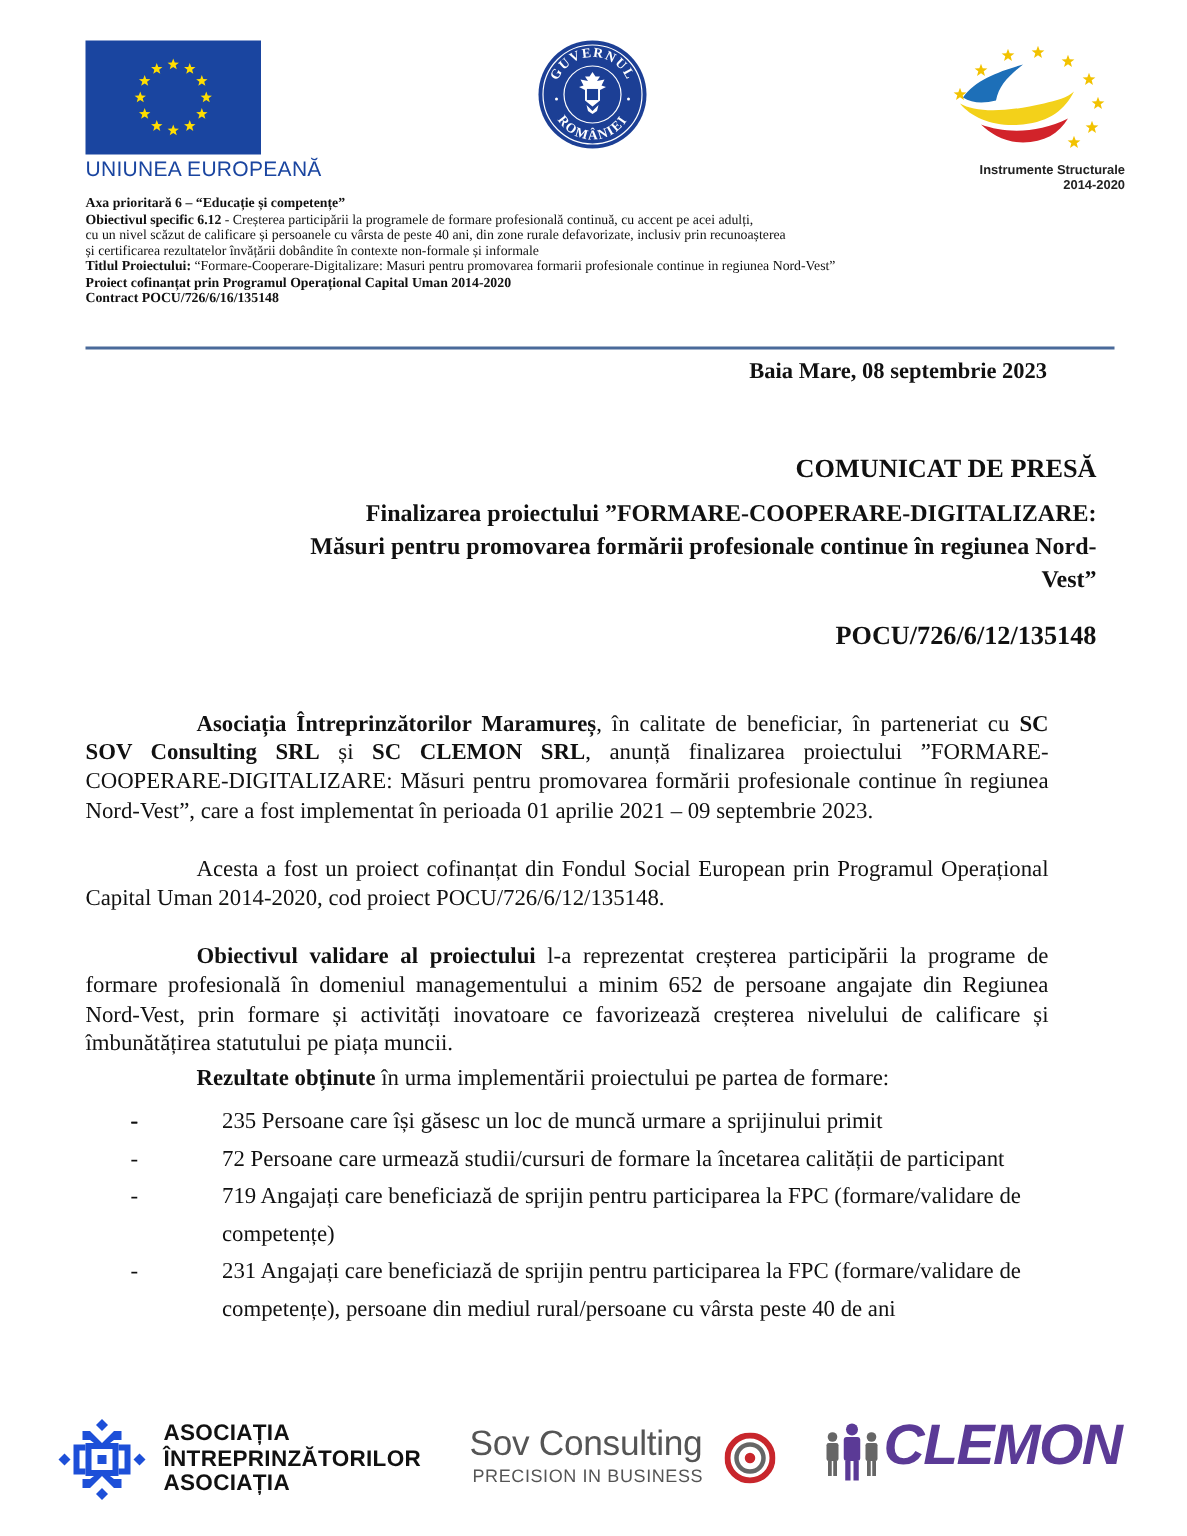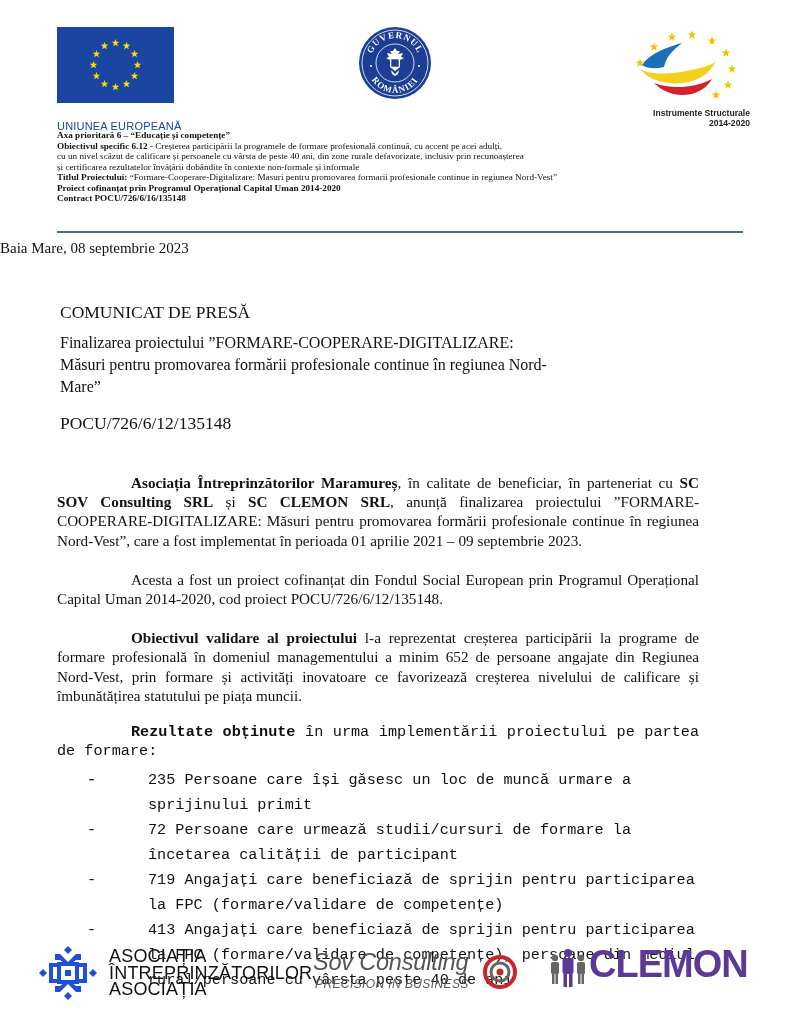--- a/index.html
+++ b/index.html
@@ -6,66 +6,66 @@
     body {
       width: 791px; height: 1024px; position: relative; overflow: hidden;
       font-family: "Liberation Serif", "DejaVu Serif", serif; color: #111;
     }
     .abs { position: absolute; }
 
     
     #eu-logo { left: 57px; top: 27px; width: 118px; height: 88px; }
     #eu-flag { position: absolute; left: 0; top: 0; width: 117px; height: 76px; background: #1a45a0; }
     #eu-flag svg { width: 117px; height: 76px; display: block; }
-    #eu-label { position: absolute; left: 0; top: 77px; width: 118px; font-family: "Liberation Sans", sans-serif; font-size: 11px; color: #1a45a0; letter-spacing: 0.2px; white-space: nowrap; margin-top: 16px; }
+    #eu-label { position: absolute; left: 0; top: 77px; width: 118px; font-family: "Liberation Sans", sans-serif; font-size: 14px; color: #1a45a0; letter-spacing: 0.2px; white-space: nowrap; }
 
     #gov-logo { left: 358px; top: 26px; width: 74px; height: 74px; }
 
     #is-logo { left: 620px; top: 25px; width: 130px; height: 105px; }
     #is-label { position: absolute; left: 0; top: 83px; width: 130px; text-align: right; font-family: "Liberation Sans", sans-serif; font-weight: bold; font-size: 8.6px; color: #222; line-height: 10px; }
 
     
     #program-info { left: 57px; top: 130px; width: 700px; font-size: 9.2px; line-height: 10.5px; color: #111; }
     #program-info .b { font-weight: bold; }
     #program-info div { white-space: nowrap; }
 
     #divider { left: 57px; top: 231px; width: 686px; height: 2px; background: #4a6a9a; }
 
-    #date-line { left: 0; width: 698px; top: 240px; text-align: left; font-weight: normal; font-size: 15px; }
-
-    
-    .center { left: 60px; width: 671px; text-align: left; font-weight: normal; }
+    #date-line { left: 0; width: 698px; top: 240px; text-align: right; font-weight: bold; font-size: 15px; }
+
+    
+    .center { left: 60px; width: 671px; text-align: right; font-weight: bold; }
     #press-title { top: 302px; font-size: 17.5px; }
     #project-title { top: 332px; font-size: 16px; line-height: 22px; }
     #contract-code { top: 413px; font-size: 17.5px; }
 
     
     #body { left: 57px; top: 473px; width: 642px; font-size: 15.2px; line-height: 19.2px; text-align: justify; }
     #body p { margin: 0; text-indent: 74px; }
     #body p.gap { margin-top: 20px; }
     #body b { font-weight: bold; }
-    #results { margin-top: 18px; font-family: Liberation Mono, monospace; }
+    #results { margin-top: 4px; }
     #results .intro { text-indent: 74px; }
     #result-list { list-style: none; padding: 0; margin: 7px 0 0 0; }
     #result-list li { position: relative; padding-left: 91px; line-height: 25px; margin-bottom: 0; text-align: left; }
     #result-list li .dash { position: absolute; left: 30px; top: 0; }
     #result-list li .txt { display: block; }
 
     
     #aim-logo { left: 37px; top: 944px; width: 255px; height: 58px; }
-    #aim-text { position: absolute; left: 72px; top: 4px; font-family: "Liberation Sans", sans-serif; font-weight: normal; font-size: 18px; line-height: 16.5px; color: #111; letter-spacing: 0.2px; }
-
-    #sov-logo { left: 313px; top: 949px; width: 210px; height: 48px; font-style: italic; }
+    #aim-text { position: absolute; left: 72px; top: 4px; font-family: "Liberation Sans", sans-serif; font-weight: bold; font-size: 15px; line-height: 16.5px; color: #111; letter-spacing: 0.2px; }
+
+    #sov-logo { left: 313px; top: 949px; width: 210px; height: 48px; }
     #sov-name { position: absolute; left: 0; top: 0; font-family: "Liberation Sans", sans-serif; font-size: 23.5px; color: #555; letter-spacing: -0.2px; white-space: nowrap; }
     #sov-tag { position: absolute; left: 2px; top: 28px; font-family: "Liberation Sans", sans-serif; font-size: 12px; color: #555; letter-spacing: 0.4px; white-space: nowrap; }
     #sov-target { position: absolute; left: 170px; top: 6px; width: 34px; height: 34px; }
 
     #clemon-logo { left: 545px; top: 945px; width: 210px; height: 50px; }
     #clemon-people { position: absolute; left: 2px; top: 3px; width: 42px; height: 42px; }
-    #clemon-name { position: absolute; left: 44px; top: -2px; font-family: "Liberation Sans", sans-serif; font-weight: bold; font-size: 38px; color: #5b3a96; letter-spacing: -1px; white-space: nowrap; }
+    #clemon-name { position: absolute; left: 44px; top: -2px; font-family: "Liberation Sans", sans-serif; font-weight: bold; font-size: 38px; color: #5b3a96; letter-spacing: -1px; white-space: nowrap; font-style: italic; }
   </style>
 </head>
 <body>
 
 <div id="eu-logo" class="abs">
   <div id="eu-flag">
     <svg viewBox="0 0 117 76" id="eu-stars-svg">
         <path d="M58.50 12.00 L59.49 14.64 L62.30 14.76 L60.10 16.52 L60.85 19.24 L58.50 17.68 L56.15 19.24 L56.90 16.52 L54.70 14.76 L57.51 14.64 Z" fill="#ffdd00"></path>
         <path d="M69.50 14.95 L70.49 17.59 L73.30 17.71 L71.10 19.47 L71.85 22.18 L69.50 20.63 L67.15 22.18 L67.90 19.47 L65.70 17.71 L68.51 17.59 Z" fill="#ffdd00"></path>
         <path d="M77.55 23.00 L78.54 25.64 L81.36 25.76 L79.15 27.52 L79.90 30.24 L77.55 28.68 L75.20 30.24 L75.95 27.52 L73.75 25.76 L76.57 25.64 Z" fill="#ffdd00"></path>
@@ -142,21 +142,21 @@
 </div>
 
 <div id="divider" class="abs"></div>
 
 <div id="date-line" class="abs">Baia Mare, 08 septembrie 2023</div>
 
 <div id="press-title" class="abs center">COMUNICAT DE PRESĂ</div>
 <div id="project-title" class="abs center">
   <div>Finalizarea proiectului ”FORMARE-COOPERARE-DIGITALIZARE:</div>
   <div>Măsuri pentru promovarea formării profesionale continue în regiunea Nord-</div>
-  <div>Mare”</div>
+  <div>Vest”</div>
 </div>
 <div id="contract-code" class="abs center">POCU/726/6/12/135148</div>
 
 <div id="body" class="abs">
   <p><b>Asociația Întreprinzătorilor Maramureș</b><span>, în calitate de beneficiar, în parteneriat cu </span><b>SC SOV Consulting SRL</b><span> și </span><b>SC CLEMON SRL</b><span>, anunță finalizarea proiectului ”FORMARE-COOPERARE-DIGITALIZARE: Măsuri pentru promovarea formării profesionale continue în regiunea Nord-Vest”, care a fost implementat în perioada 01 aprilie 2021 – 09 septembrie 2023.</span></p>
 
   <p class="gap">Acesta a fost un proiect cofinanțat din Fondul Social European prin Programul Operațional Capital Uman 2014-2020,  cod proiect POCU/726/6/12/135148.</p>
 
   <p class="gap"><b>Obiectivul validare al proiectului</b><span> l-a reprezentat creșterea participării la programe de formare profesională în domeniul managementului a minim 652 de persoane angajate din Regiunea Nord-Vest, prin formare și activități inovatoare ce favorizează creșterea nivelului de calificare și îmbunătățirea statutului pe piața muncii.</span></p>
 
@@ -173,21 +173,21 @@
       <li>
           <span class="dash">-</span>
           <span class="txt">72 Persoane care urmează studii/cursuri de formare la încetarea calității de participant</span>
         </li>
       <li>
           <span class="dash">-</span>
           <span class="txt">719 Angajați care beneficiază de sprijin pentru participarea la FPC (formare/validare de competențe)</span>
         </li>
       <li>
           <span class="dash">-</span>
-          <span class="txt">413 Angajați care beneficiază de sprijin pentru participarea la FPC (formare/validare de competențe), persoane din mediul rural/persoane cu vârsta peste 40  de ani</span>
+          <span class="txt">231 Angajați care beneficiază de sprijin pentru participarea la FPC (formare/validare de competențe), persoane din mediul rural/persoane cu vârsta peste 40  de ani</span>
         </li>
     </ul>
   </div>
 </div>
 
 <div id="aim-logo" class="abs">
   <svg width="62" height="58" viewBox="0 0 62 58">
     <g fill="#1d4fd8">
       <path d="M31 2 l4 4 l-4 4 l-4 -4 z"></path>
       <path d="M18 10 l5 0 l8 8 l8 -8 l5 0 l0 6 l-5 0 l-8 6 l-8 -6 l-5 0 z"></path>

